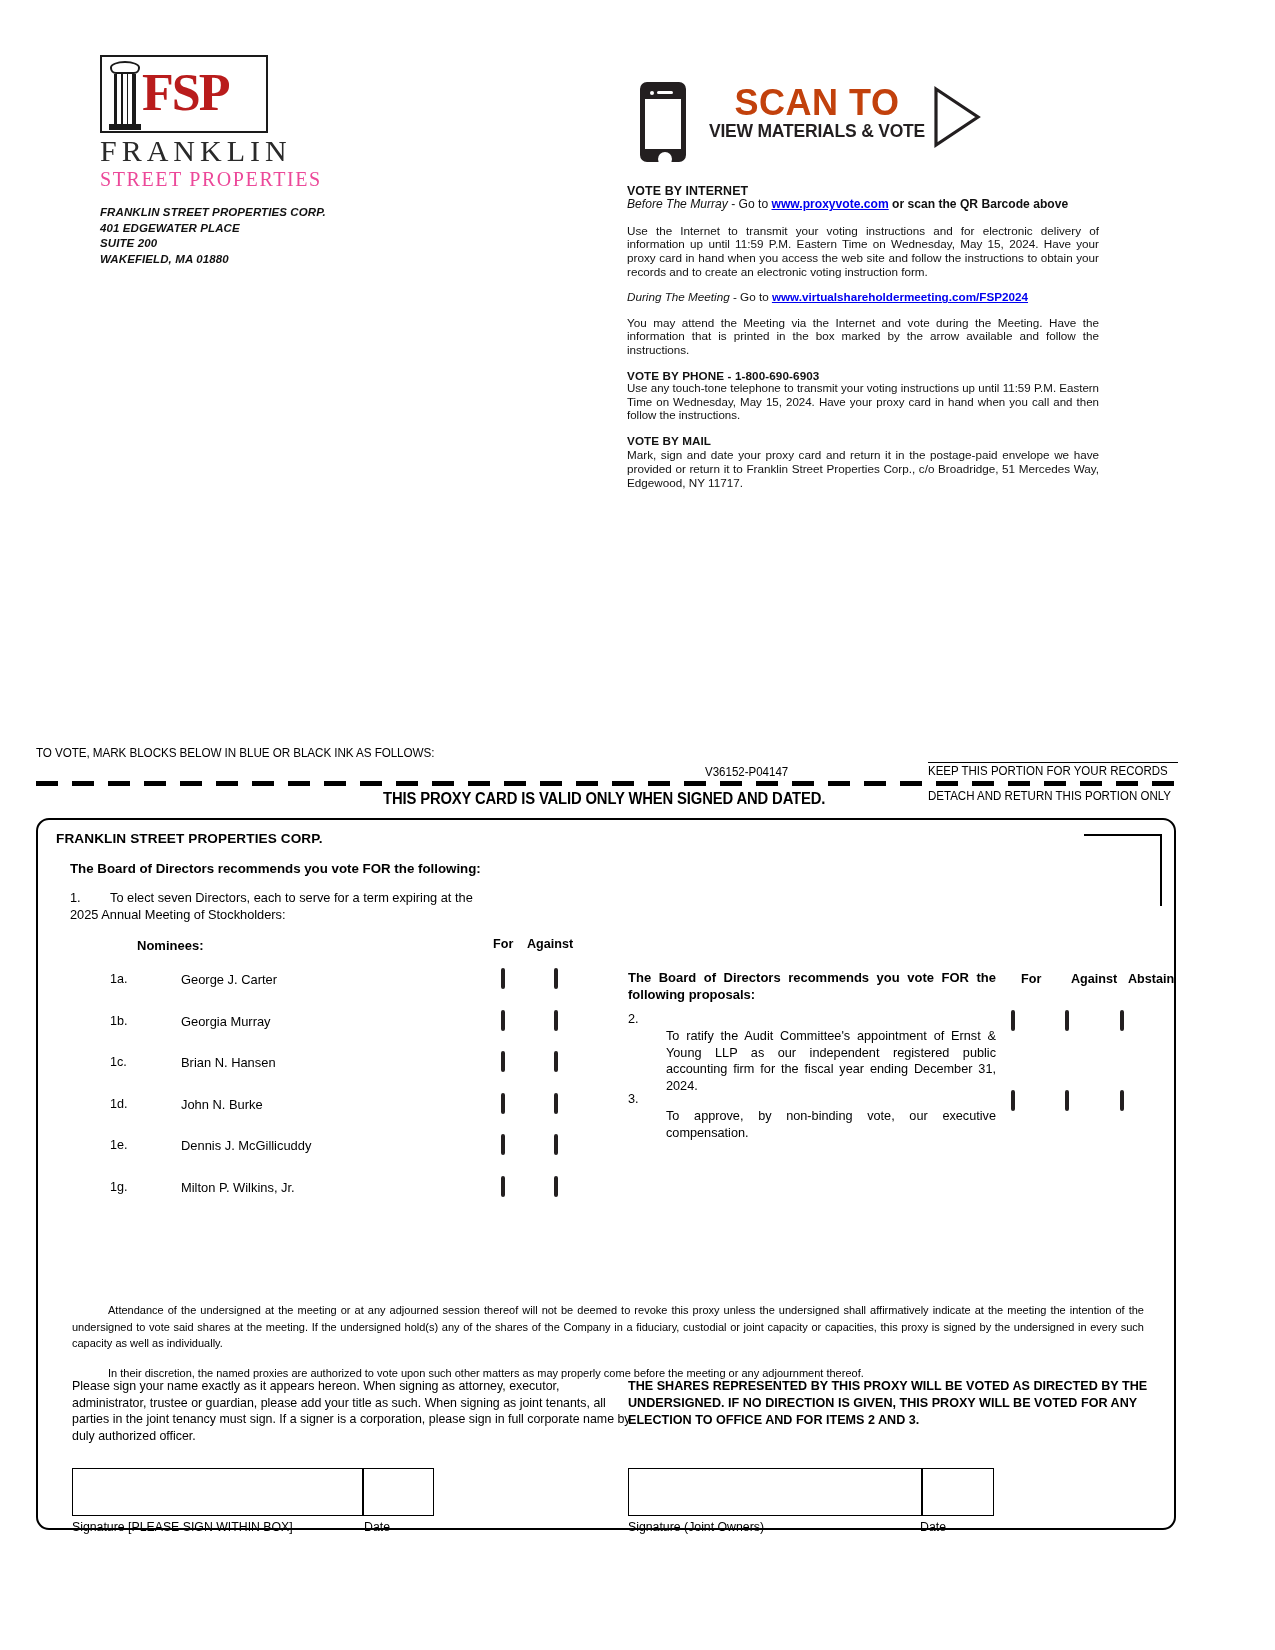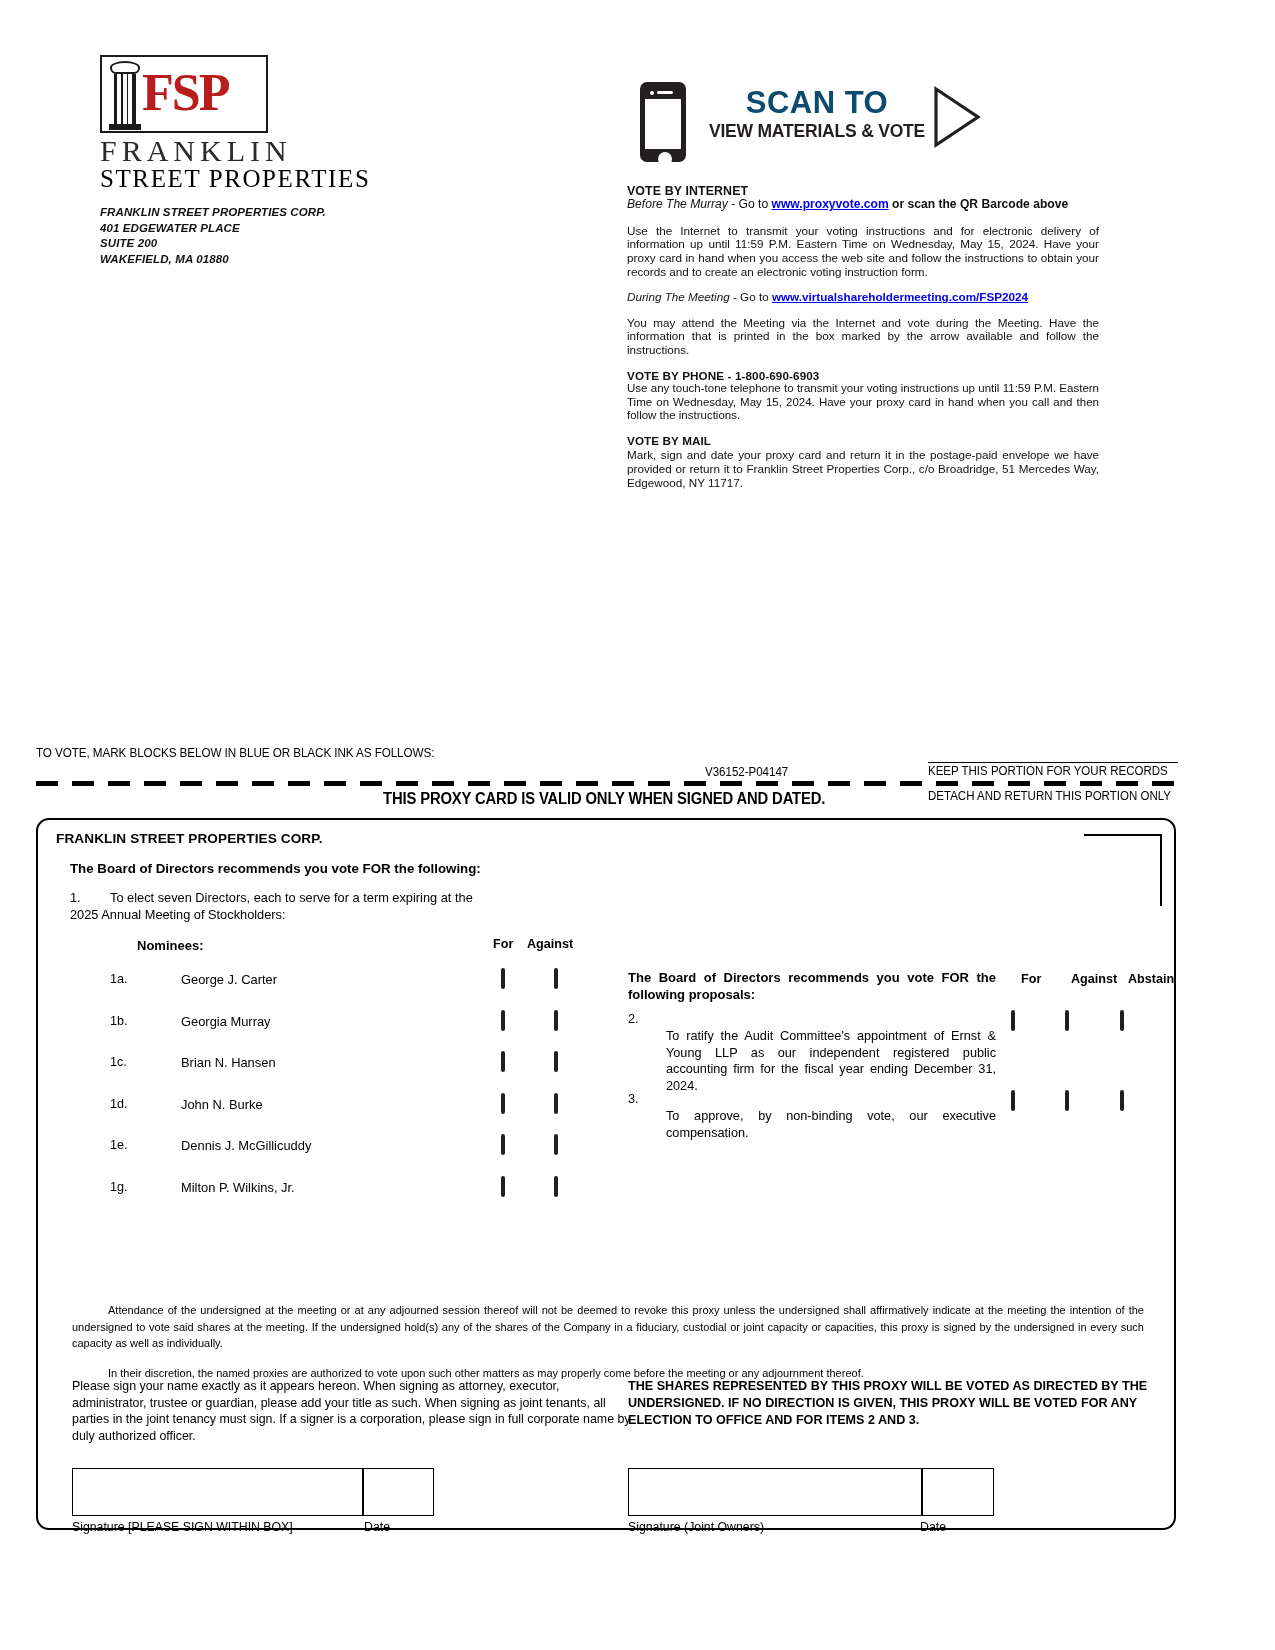--- a/index.html
+++ b/index.html
@@ -51,21 +51,21 @@
     font-size: 52px; font-weight: 700; letter-spacing: -2px;
     color: #b91c1c; line-height: 84px;
   }
   .fsp-word1 {
     font-family: "Liberation Serif", serif;
     font-size: 30px; letter-spacing: 5px; color: #2a2a2a;
     margin-top: 2px; line-height: 32px;
   }
   .fsp-word2 {
     font-family: "Liberation Serif", serif;
-    font-size: 25px; letter-spacing: 1.6px; color: #000000;
+    font-size: 20px; letter-spacing: 1.6px; color: #ec4899;
     line-height: 24px;
   }
   .addr {
     margin-top: 14px;
     font-size: 11.5px; font-style: italic; font-weight: bold;
     letter-spacing: .1px; line-height: 15.5px; color: #111;
   }
 
   
   .scan-banner { position: absolute; left: 640px; top: 72px; width: 340px; height: 92px; }
@@ -81,21 +81,21 @@
     position: absolute; left: 12px; top: 4px; width: 16px; height: 3px; background:#fff; border-radius:2px;
   }
   .phone-ico .dot2 {
     position: absolute; left: 5px; top: 3.5px; width: 4px; height: 4px; background:#fff; border-radius:50%;
   }
   .phone-ico .home {
     position: absolute; left: 13px; top: 65px; width: 14px; height: 14px; background:#fff; border-radius:50%;
   }
   .scan-text { position: absolute; left: 68px; top: 14px; text-align: center; width: 218px; }
   .scan-text .l1 {
-    font-size: 31px; font-weight: bold; letter-spacing: .5px; color: #0c4a6e; line-height: 34px;
+    font-size: 36px; font-weight: bold; letter-spacing: .5px; color: #c2410c; line-height: 34px;
   }
   .scan-text .l2 {
     font-size: 17.5px; font-weight: bold; letter-spacing: -.2px; color: #231f20; line-height: 22px;
   }
   .arrow-tri {
     position: absolute; left: 292px; top: 14px; width: 0; height: 0;
   }
   .arrow-tri svg { display:block; }
 
   

